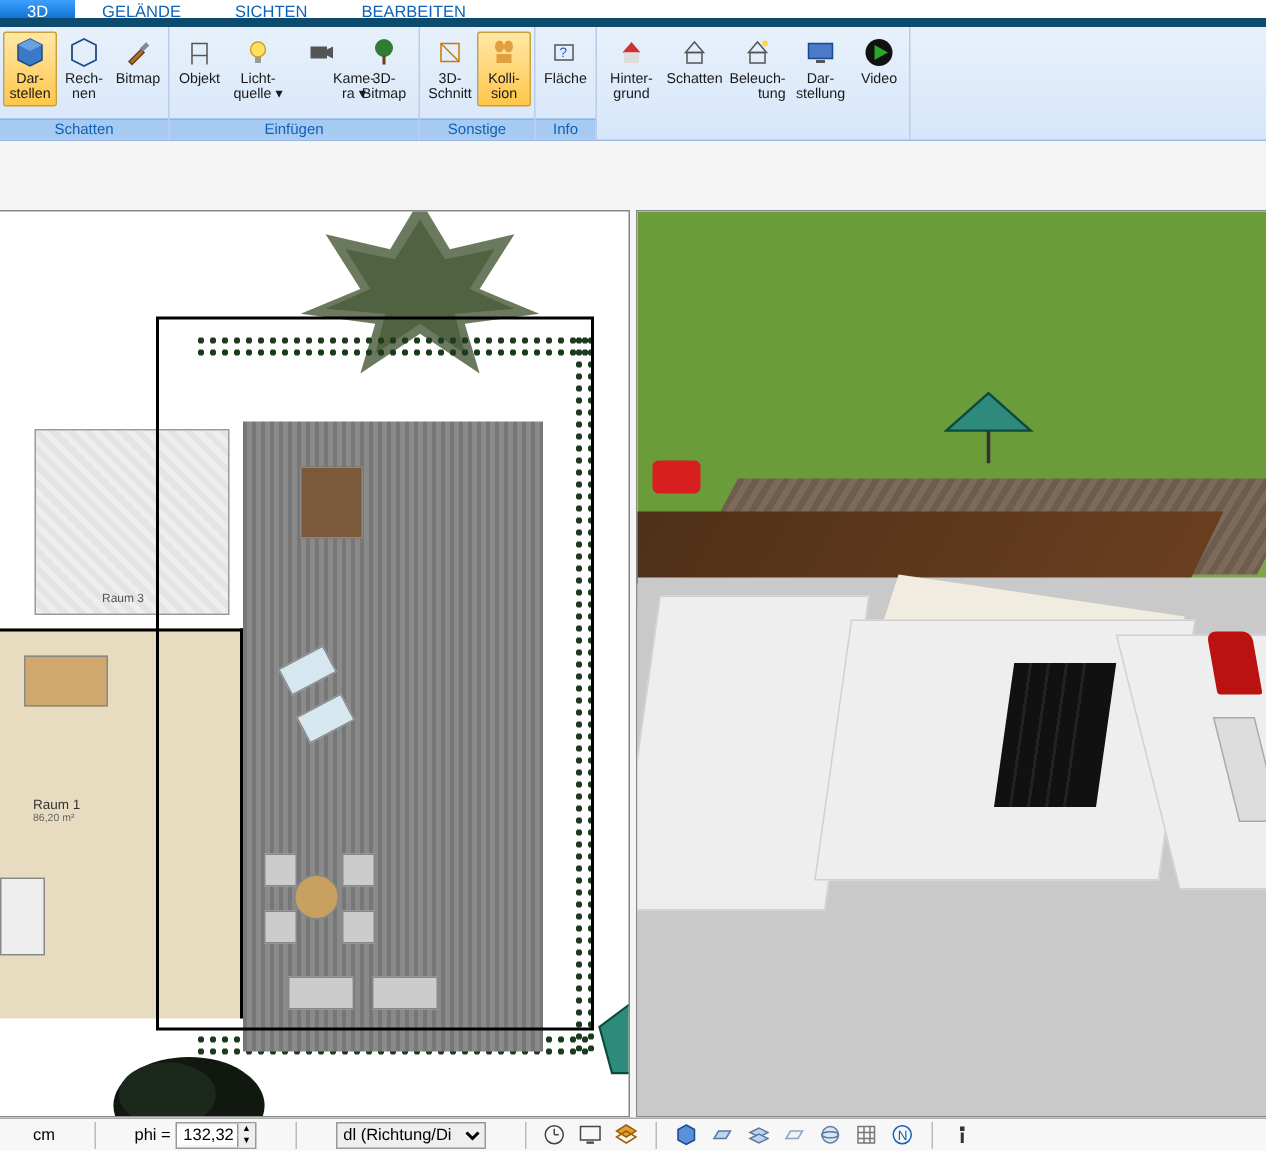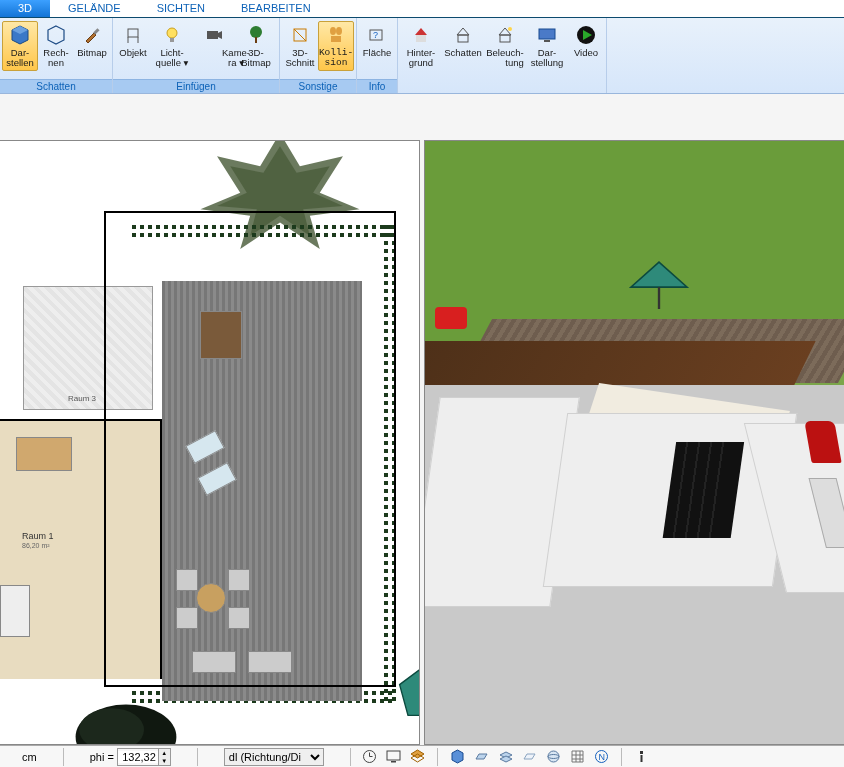--- a/index.html
+++ b/index.html
@@ -1,19 +1,19 @@
 <!DOCTYPE html>
 <html><head>
 <meta charset="utf-8">
 <style>
   * { box-sizing: border-box; margin: 0; padding: 0; }
   body { font-family: "Segoe UI", Tahoma, sans-serif; font-size: 11px; width: 844px; height: 767px; overflow: hidden; background: #fff; display: flex; flex-direction: column; }
 
   
-  .tabstrip { display: flex; height: 18px; background: #fff; border-bottom: 1px solid #0c4a6e; }
+  .tabstrip { display: flex; height: 18px; background: #fff; border-bottom: 6px solid #0c4a6e; }
   .tabstrip .tab { padding: 2px 18px 0 18px; color: #0d62b7; cursor: pointer; font-weight: 500; }
   .tabstrip .tab.active { background: #1e90ff; color: #fff; background: linear-gradient(#3ca0ff,#1374d6); }
 
   
   .ribbon { display: flex; background: linear-gradient(#e8f1fb,#d6e6fa); border-bottom: 1px solid #99b6dc; height: 76px; }
   .rgroup { display: flex; flex-direction: column; border-right: 1px solid #b7cdea; }
   .rgroup-items { display: flex; flex: 1; align-items: flex-start; padding: 3px 2px 0 2px; }
   .rgroup-label { text-align: center; font-size: 10px; color: #0d62b7; background: #a7caf2; padding: 1px 0; border-top: 1px solid #8db4e2; }
   .rbtn { display: flex; flex-direction: column; align-items: center; justify-content: flex-start; width: 36px; padding: 2px 2px; cursor: pointer; border: 1px solid transparent; border-radius: 2px; }
   .rbtn.wide { width: 42px; }
@@ -177,21 +177,21 @@
 Schnitt</span>
       </div>
       <div class="rbtn selected">
         <span class="ico">
             <svg width="20" height="20">
               <ellipse cx="7" cy="6" rx="3" ry="4" fill="#e0a040"></ellipse>
               <ellipse cx="13" cy="6" rx="3" ry="4" fill="#e0a040"></ellipse>
               <rect x="5" y="11" width="10" height="6" fill="#e0a040"></rect>
             </svg>
           </span>
-        <span class="lbl" style="white-space: pre-line; font-family: Liberation Mono, monospace;">Kolli-
+        <span class="lbl" style="white-space: pre-line;">Kolli-
 sion</span>
       </div>
     </div>
     <div class="rgroup-label">Sonstige</div>
   </div>
 
   <div class="rgroup">
     <div class="rgroup-items">
       <div class="rbtn">
         <span class="ico">

